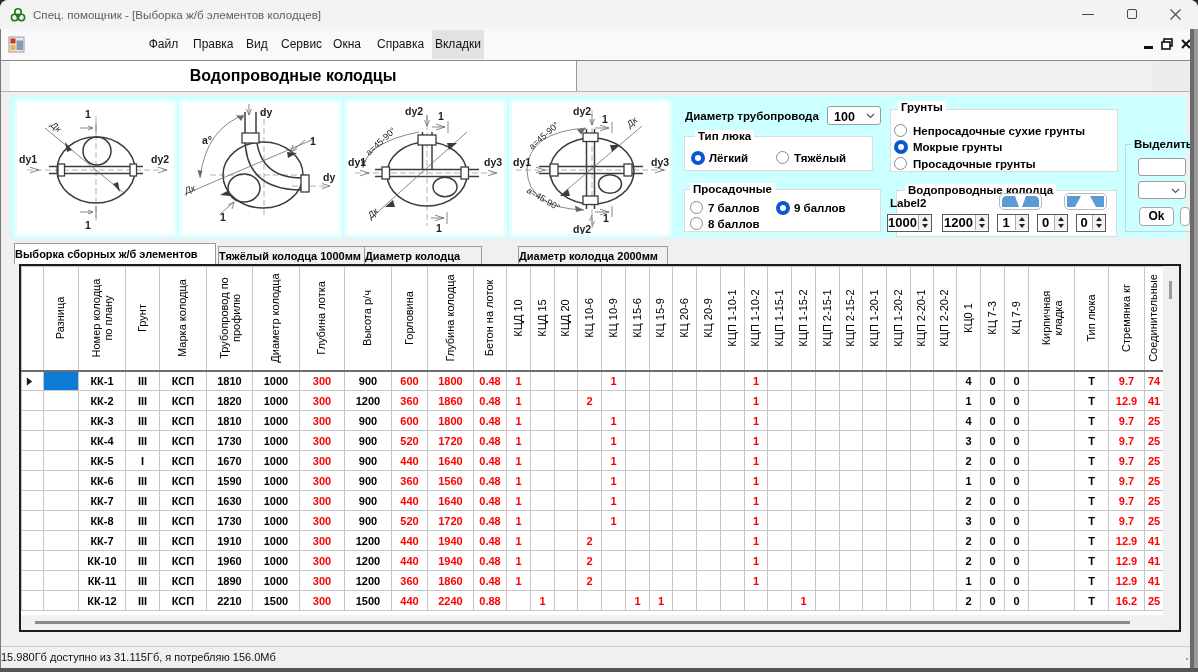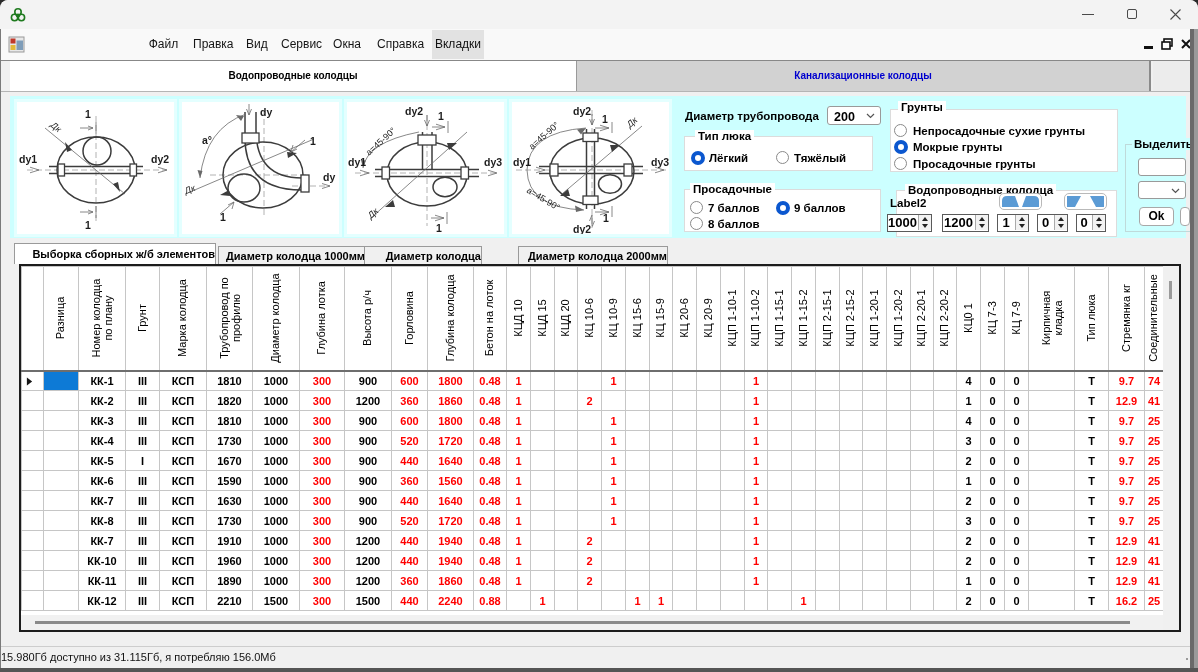--- a/index.html
+++ b/index.html
@@ -11,21 +11,21 @@
 #title-text{left:33px;top:0;height:29px;line-height:29px;font-size:11.6px;color:#606060;}
 
 #menubar{left:0;top:29px;width:1198px;height:31px;background:#f9f9f9;}
 .menuitem{top:0;height:31px;line-height:31px;font-size:12px;color:#151515;text-align:center;}
 #greenbtn{left:25px;top:1px;width:116px;height:29px;background:#90ee90;
  line-height:29px;text-align:center;font-size:12px;color:#111;}
 #izv{left:432px;top:1px;width:52px;height:29px;background:#e2e2e2;line-height:29px;text-align:center;font-size:12px;color:#111;}
 #hairline{left:0;top:60px;width:1198px;height:1px;background:#888;}
 
 #tabstrip{left:0;top:61px;width:1198px;height:31px;background:#f0f0f0;border-bottom:1px solid #b4b4b4;}
-.toptab{top:0;height:30px;line-height:30px;text-align:center;font-weight:bold;font-size:10px;}
+.toptab{top:0;height:30px;line-height:30px;text-align:center;font-weight:bold;font-size:16px;}
 #tab1{left:10px;width:567px;background:#fff;color:#000;border-right:1px solid #9a9a9a;}
 #tab2{left:577px;width:574px;background:#d2d2d2;color:#0000cf;border-right:2px solid #8a8a8a;}
 #tab3{left:1153px;width:41px;background:#ececec;}
 
 #cyan{left:10px;top:96px;width:1176px;height:142px;background:#ccffff;}
 .diag{top:3px;width:163px;height:138px;background:#fff;border:3px solid #e4ffff;}
 svg text{font-family:"Liberation Sans",sans-serif;}
 .glab{font-weight:bold;font-size:11.5px;color:#000;}
 .gbox{background:#fff;border:1px solid #dcdcdc;}
 .gboxc{background:transparent;border:1px solid #bfdada;}
@@ -35,21 +35,21 @@
 .spin{height:18px;background:#fff;border:1.5px solid #5a5a5a;}
 .spin .num{position:absolute;left:0;top:0;right:14px;text-align:center;font-weight:bold;font-size:13px;line-height:15px;color:#000;}
 .spin .ud{position:absolute;right:0;top:0;width:13px;height:15px;border-left:1px solid #aaa;background:#f2f2f2;}
 .spin .ud:before{content:"";position:absolute;left:3px;top:2px;border-left:3.5px solid transparent;border-right:3.5px solid transparent;border-bottom:4px solid #222;}
 .spin .ud:after{content:"";position:absolute;left:3px;bottom:2px;border-left:3.5px solid transparent;border-right:3.5px solid transparent;border-top:4px solid #222;}
 .iconbtn{width:43px;height:17px;background:#fff;border:1px solid #b9b9b9;border-radius:5px;}
 .wbtn{background:#fff;border:1px solid #a8a8a8;border-radius:4px;font-weight:bold;color:#000;text-align:center;}
 .tbox{background:#fff;border:1px solid #9a9a9a;border-radius:3px;}
 
 .ttab{top:246px;height:18px;background:#f0f0f0;border:1px solid #9a9a9a;border-bottom:none;
- text-align:right;font-weight:bold;font-size:11px;color:#000;line-height:18px;}
+ text-align:left;font-weight:bold;font-size:11px;color:#000;line-height:18px;}
 #ttab1{left:14px;top:243px;width:202px;height:21px;background:#fff;line-height:21px;z-index:3;}
 
 #tframe{left:19px;top:264px;width:1162px;height:368px;border:2px solid #1c1c1c;background:#fff;}
 table{border-collapse:collapse;table-layout:fixed;}
 #grid{position:absolute;left:0;top:0;}
 #grid td,#grid th{border:1px solid #c6c6c6;overflow:hidden;padding:0;}
 #grid th{height:104px;border-bottom:2px solid #6e6e6e;font-weight:normal;position:relative;background:#fff;}
 #grid td{height:20px;text-align:center;font-weight:bold;font-size:11px;color:#000;background:#fff;}
 #grid tr.r td{height:20px;}
 .v{position:absolute;left:50%;top:50%;transform:translate(-50%,-50%) rotate(-90deg);
@@ -70,20 +70,21 @@
 <div id="app">
 <div id="titlebar" class="abs">
 <svg class="abs" style="left:9px;top:6px" width="18" height="18" viewBox="0 0 18 18">
 <g fill="none" stroke="#1e7a1e" stroke-width="1.6">
 <circle cx="9" cy="6" r="3.2"></circle>
           <circle cx="5.6" cy="11.5" r="3.2"></circle>
           <circle cx="12.4" cy="11.5" r="3.2"></circle>
 </g>
         <circle cx="9" cy="9.6" r="2.2" fill="#1e7a1e"></circle>
       </svg>
+<div id="title-text" class="abs">Спец. помощник - [Выборка ж/б элементов колодцев]</div>
 <div class="abs" style="left:1082px;top:14px;width:12px;height:1.4px;background:#4a4a4a"></div>
 <div class="abs" style="left:1127px;top:9px;width:10px;height:10px;border:1.2px solid #4a4a4a;border-radius:2px"></div>
 <svg class="abs" style="left:1170px;top:9px" width="11" height="11" viewBox="0 0 11 11">
 <path d="M0.5,0.5 L10.5,10.5 M10.5,0.5 L0.5,10.5" stroke="#4a4a4a" stroke-width="1.1"></path>
       </svg>
 </div>
 <div id="menubar" class="abs">
 <svg class="abs" style="left:8px;top:7px" width="17" height="17" viewBox="0 0 17 17">
 <rect x="1" y="1" width="15" height="15" fill="#e8e8e8" stroke="#9a9a9a"></rect>
 <rect x="2.5" y="2.5" width="5" height="5" fill="#c0392b"></rect>
@@ -102,21 +103,20 @@
 <rect x="3" y="1" width="8" height="7" fill="#fff" stroke="#111" stroke-width="1.6"></rect>
 <rect x="1" y="4" width="8" height="7" fill="#fff" stroke="#111" stroke-width="1.6"></rect>
       </svg>
 <svg class="abs" style="left:1181px;top:10px" width="10" height="10" viewBox="0 0 10 10">
 <path d="M1,1 L9,9 M9,1 L1,9" stroke="#111" stroke-width="2"></path>
       </svg>
 </div>
 <div id="hairline" class="abs"></div>
 <div id="tabstrip" class="abs">
 <div id="tab1" class="abs toptab">Водопроводные колодцы</div>
-<div id="tab2" class="abs toptab">Канализационные колодцы</div>
 <div id="tab3" class="abs toptab"></div>
 </div>
 <div id="cyan" class="abs">
 </div>
 <div class="abs diag" style="left:14px;top:99px"><svg width="157" height="132" viewBox="0 0 157 132">
 <line x1="10" y1="68" x2="150" y2="68" fill="none" stroke="#9f9f9f" stroke-width="0.8" stroke-dasharray="6,3"></line>
 <line x1="79" y1="14" x2="79" y2="120" fill="none" stroke="#9f9f9f" stroke-width="0.8" stroke-dasharray="6,3"></line>
 <ellipse cx="79" cy="68" rx="39" ry="33" fill="none" stroke="#3c3c3c" stroke-width="1.5"></ellipse>
 <circle cx="80" cy="49" r="14" fill="none" stroke="#3c3c3c" stroke-width="1.5"></circle>
 <line x1="32" y1="64.5" x2="126" y2="64.5" fill="none" stroke="#3c3c3c" stroke-width="1.5"></line>
@@ -232,21 +232,21 @@
 <line x1="83" y1="110" x2="97" y2="110" fill="none" stroke="#6a6a6a" stroke-width="0.8"></line>
 <line x1="100" y1="104" x2="100" y2="115" fill="none" stroke="#6a6a6a" stroke-width="0.8"></line>
 <text x="61" y="13" font-size="10.5" fill="#1d1d1d" font-weight="bold">dу2</text>
 <path d="M80,12 v11 m0,0 l-2.5,-6 m2.5,6 l2.5,-6" fill="none" stroke="#6a6a6a" stroke-width="0.8"></path>
 <text x="61" y="131" font-size="10.5" fill="#1d1d1d" font-weight="bold">dу2</text>
 <path d="M80,124 v-11 m0,0 l-2.5,6 m2.5,6 l2.5,-6" fill="none" stroke="#6a6a6a" stroke-width="0.8"></path>
 <text x="1" y="64" font-size="10.5" fill="#1d1d1d" font-weight="bold">dу1</text>
 <text x="139" y="64" font-size="10.5" fill="#1d1d1d" font-weight="bold">dу3</text>
 </svg></div>
 <div class="abs" style="left:685px;top:110px;font-weight:bold;font-size:11.5px;color:#000">Диаметр трубопровода</div>
-<div class="abs tbox" style="left:827px;top:106px;width:54px;height:19px;line-height:17px"><span style="font-weight:bold;font-size:12.5px;margin-left:6px">200</span><svg class="abs" style="right:5px;top:6px" width="9" height="6" viewBox="0 0 9 6">
+<div class="abs tbox" style="left:827px;top:106px;width:54px;height:19px;line-height:17px"><span style="font-weight:bold;font-size:12.5px;margin-left:6px">100</span><svg class="abs" style="right:5px;top:6px" width="9" height="6" viewBox="0 0 9 6">
         <path d="M1,1 L4.5,4.5 L8,1" stroke="#555" stroke-width="1.2" fill="none"></path>
       </svg></div>
 <div class="abs gbox" style="left:684px;top:136px;width:189px;height:35px"></div>
 <div class="abs glab" style="left:695px;top:130px;background:#fff;padding:0 3px">Тип люка</div>
 <div class="abs radon" style="left:691px;top:151px"></div>
 <div class="abs radlbl" style="left:709px;top:151px">Лёгкий</div>
 <div class="abs rad" style="left:776px;top:151px"></div>
 <div class="abs radlbl" style="left:794px;top:151px">Тяжёлый</div>
 <div class="abs gbox" style="left:684px;top:189px;width:197px;height:43px"></div>
 <div class="abs glab" style="left:690px;top:183px;background:#fff;padding:0 3px">Просадочные</div>
@@ -299,21 +299,21 @@
 <div class="abs glab" style="left:1132px;top:138px;background:#ccffff;padding:0 2px">Выделить</div>
 <div class="abs tbox" style="left:1138px;top:158px;width:48px;height:18px"></div>
 <div class="abs tbox" style="left:1138px;top:181px;width:48px;height:18px">
       <svg class="abs" style="right:5px;top:6px" width="9" height="6" viewBox="0 0 9 6">
         <path d="M1,1 L4.5,4.5 L8,1" stroke="#555" stroke-width="1.2" fill="none"></path>
       </svg>
     </div>
 <div class="abs wbtn" style="left:1139px;top:207px;width:35px;height:19px;font-size:12px;line-height:17px">Ok</div>
 <div class="abs wbtn" style="left:1180px;top:207px;width:10px;height:19px"></div>
 <div id="ttab1" class="abs ttab">Выборка сборных ж/б элементов</div>
-<div class="abs ttab" style="left:218px;width:148px">Диаметр колодца 1000мм</div>
+<div class="abs ttab" style="left:218px;width:148px">Тяжёлый колодца 1000мм</div>
 <div class="abs ttab" style="left:364px;width:118px">Диаметр колодца 1500мм</div>
 <div class="abs ttab" style="left:518px;width:150px">Диаметр колодца 2000мм</div>
 <div id="tframe" class="abs">
       <div style="position:relative;width:100%;height:100%;overflow:hidden">
 <table id="grid">
           <colgroup>
 <col style="width:22px">
 <col style="width:35px">
 <col style="width:47px">
 <col style="width:34px">

